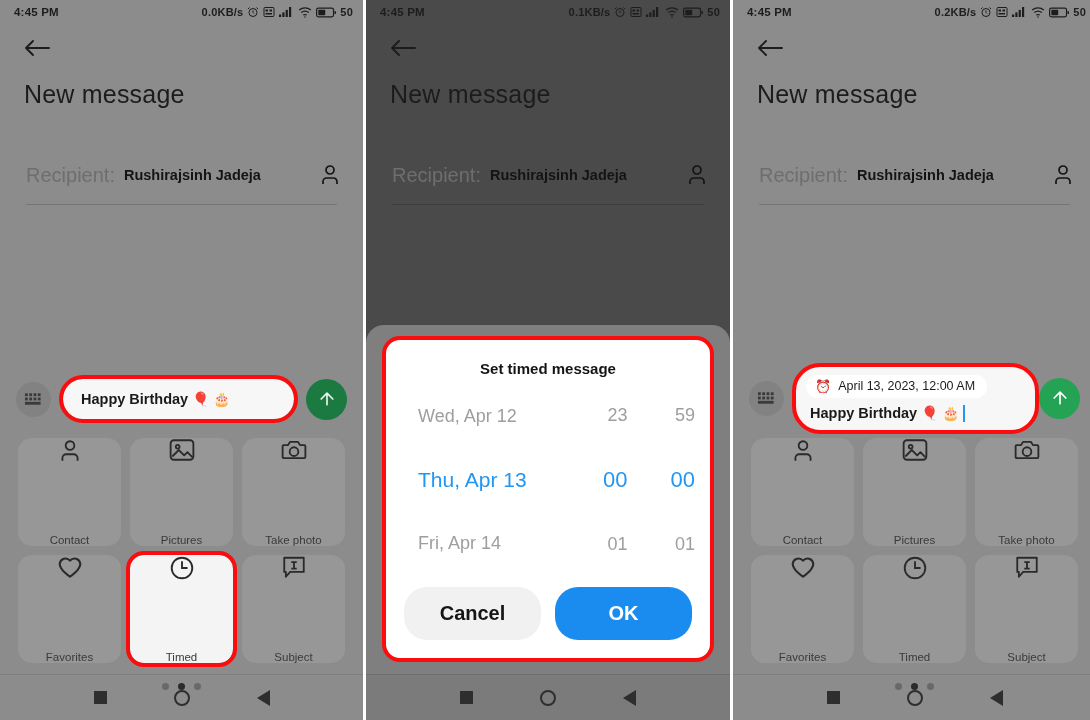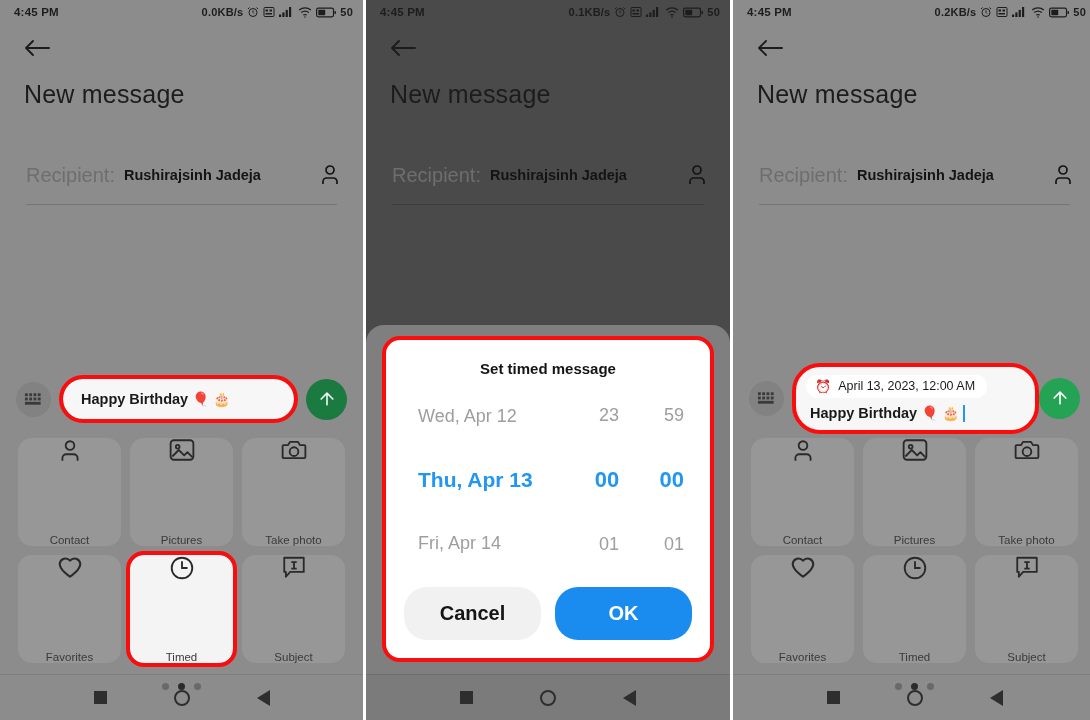--- a/index.html
+++ b/index.html
@@ -144,28 +144,28 @@
   }
   .dlg-title {
     text-align: center; font-size: 15px; font-weight: bold;
     color: #141414; margin-top: 8px;
   }
   .dlg-sub {
     text-align: center; font-size: 14px; color: #2b2b2b; margin-top: 10px;
   }
   .picker {
     flex: 1 1 auto; display: flex; align-items: stretch;
-    padding: 8px 26px 0 18px;
+    padding: 8px 15px 0 18px;
   }
   .pcol { flex: 1 1 0; display: flex; flex-direction: column; justify-content: space-around; }
   .pcol.date { flex: 2.1 1 0; align-items: flex-start; padding-left: 14px; }
   .pcol.num { align-items: flex-end; }
   .prow { font-size: 16px; color: #9e9e9e; padding: 3px 0; }
   .pcol.date .prow { font-size: 18px; }
-  .prow.sel { color: #2196f3; font-size: 21px; font-weight: 700; }
+  .prow.sel { color: #2196f3; font-size: 21px; font-weight: 400; }
   .pcol.date .prow.sel { font-size: 21px; }
   .pcol.num .prow { font-size: 18px; }
   .pcol.num .prow.sel { font-size: 22px; }
   .dlg-actions {
     display: flex; gap: 14px; padding: 12px 18px 18px;
   }
   .btn {
     flex: 1 1 0; height: 53px; border-radius: 23px;
     display: flex; align-items: center; justify-content: center;
     font-size: 20px; font-weight: bold;

